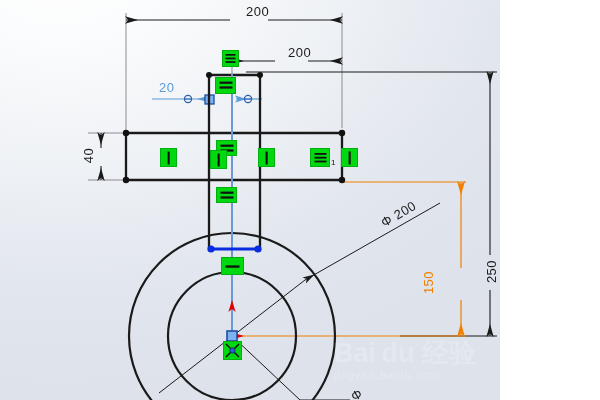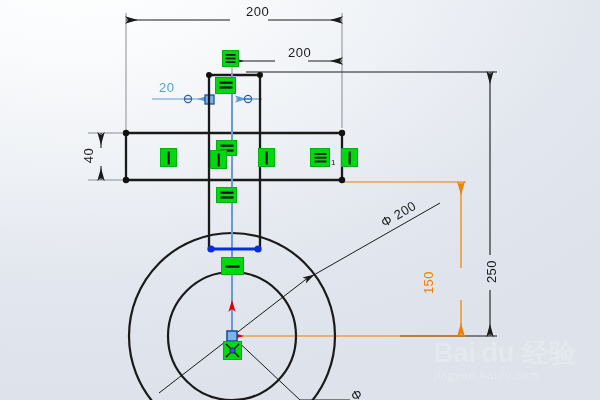--- a/index.html
+++ b/index.html
@@ -2,21 +2,21 @@
 <html><head>
 <meta charset="utf-8">
 <style>
   html,body{margin:0;padding:0;}
   body{
     width:600px;height:400px;overflow:hidden;
     font-family:"Liberation Sans", sans-serif;
     background:#ffffff;
   }
   #stage{
-    position:relative;width:600px;height:400px;overflow:hidden;
+    position:relative;width:500px;height:400px;overflow:hidden;
     background:
       radial-gradient(120% 110% at 12% -10%, #ffffff 0%, #fbfcfd 18%, #eef1f5 48%, #e2e6ee 74%, #dde2eb 100%);
   }
   svg.layer{position:absolute;left:0;top:0;width:600px;height:400px;}
   
   .dimtext{
     position:absolute;
     font-family:"Liberation Sans", sans-serif;
     font-size:13px;
     color:#1a1a1a;

